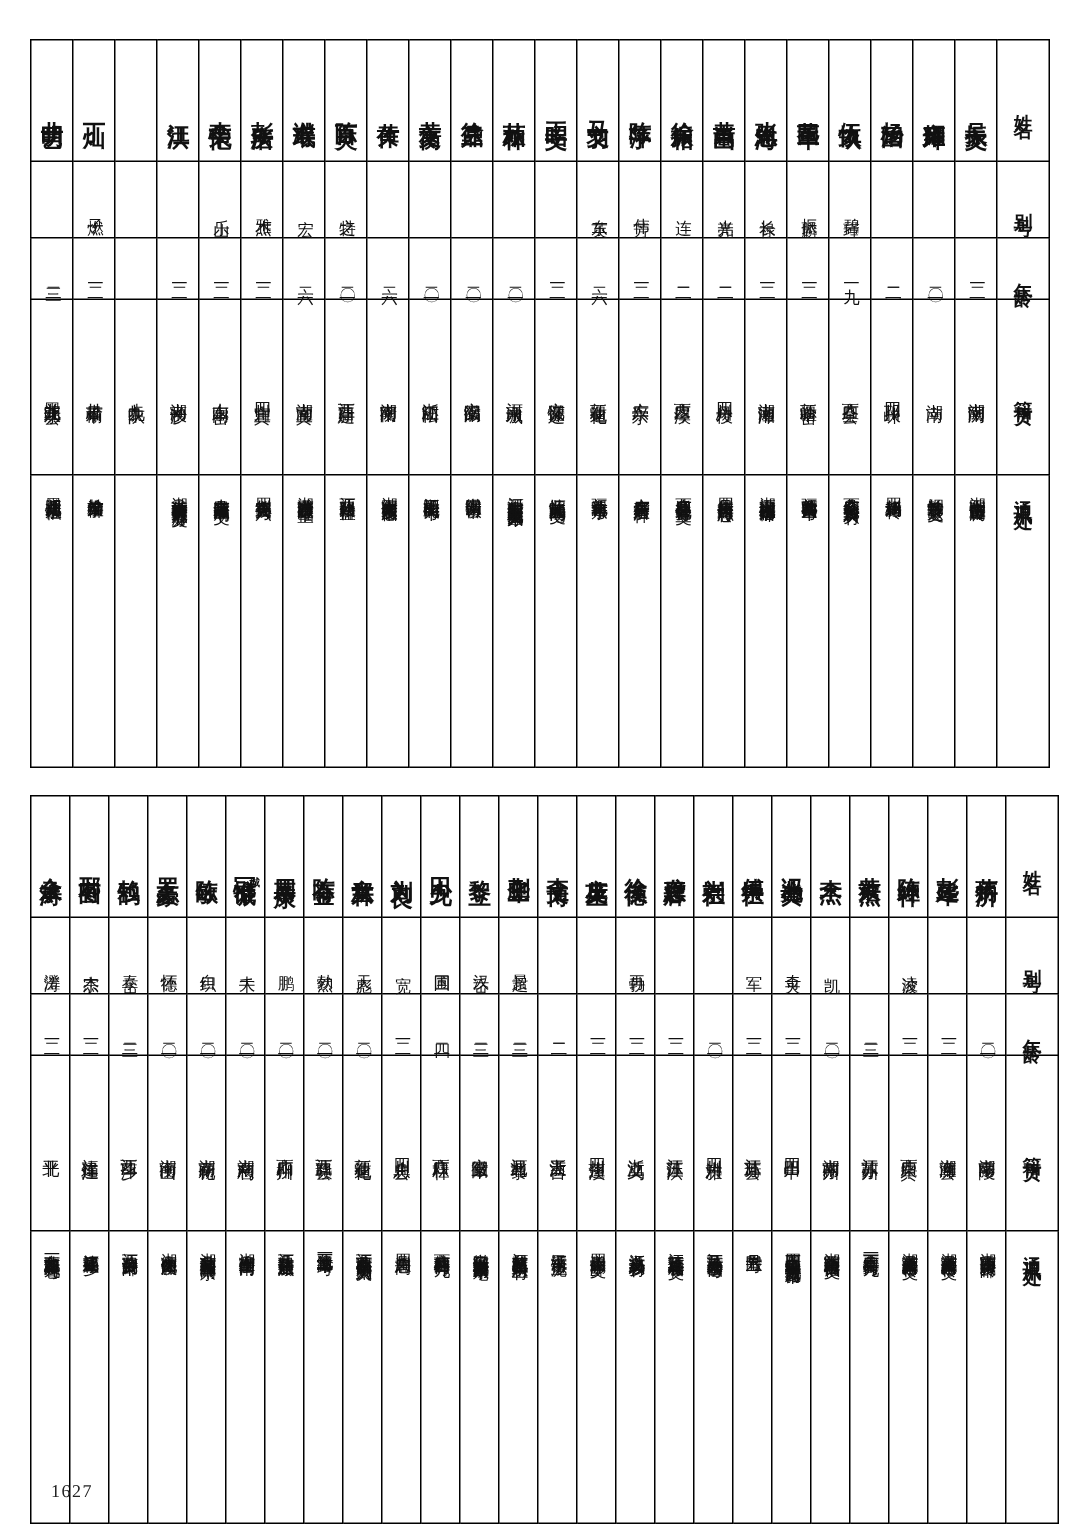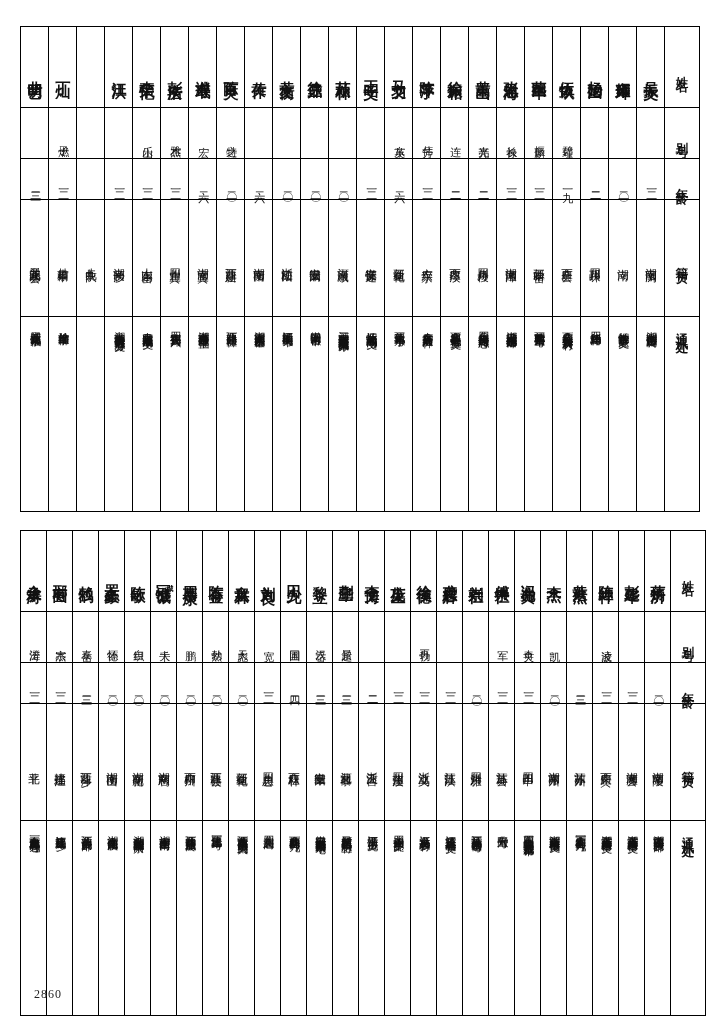--- a/index.html
+++ b/index.html
@@ -862,14 +862,14 @@
           <td style="width: 25px;">
             <span class="vcell">湖南零陵西乡大路口邮转</span>
           </td>
           <td class="label-col hdr-cell">
             <span class="vcell">通讯处</span>
           </td>
         </tr>
     </tbody>
   </table>
 
-  <div class="folio">2860</div>
+  <div class="folio">1627</div>
 </div>
 
 </body></html>

